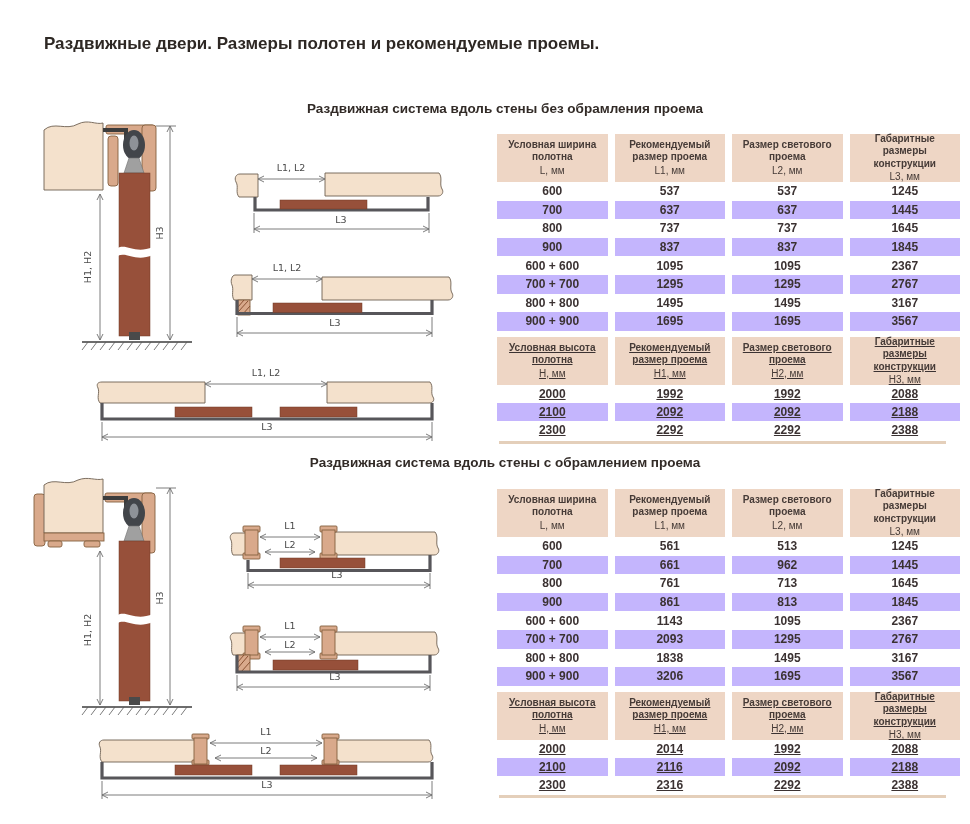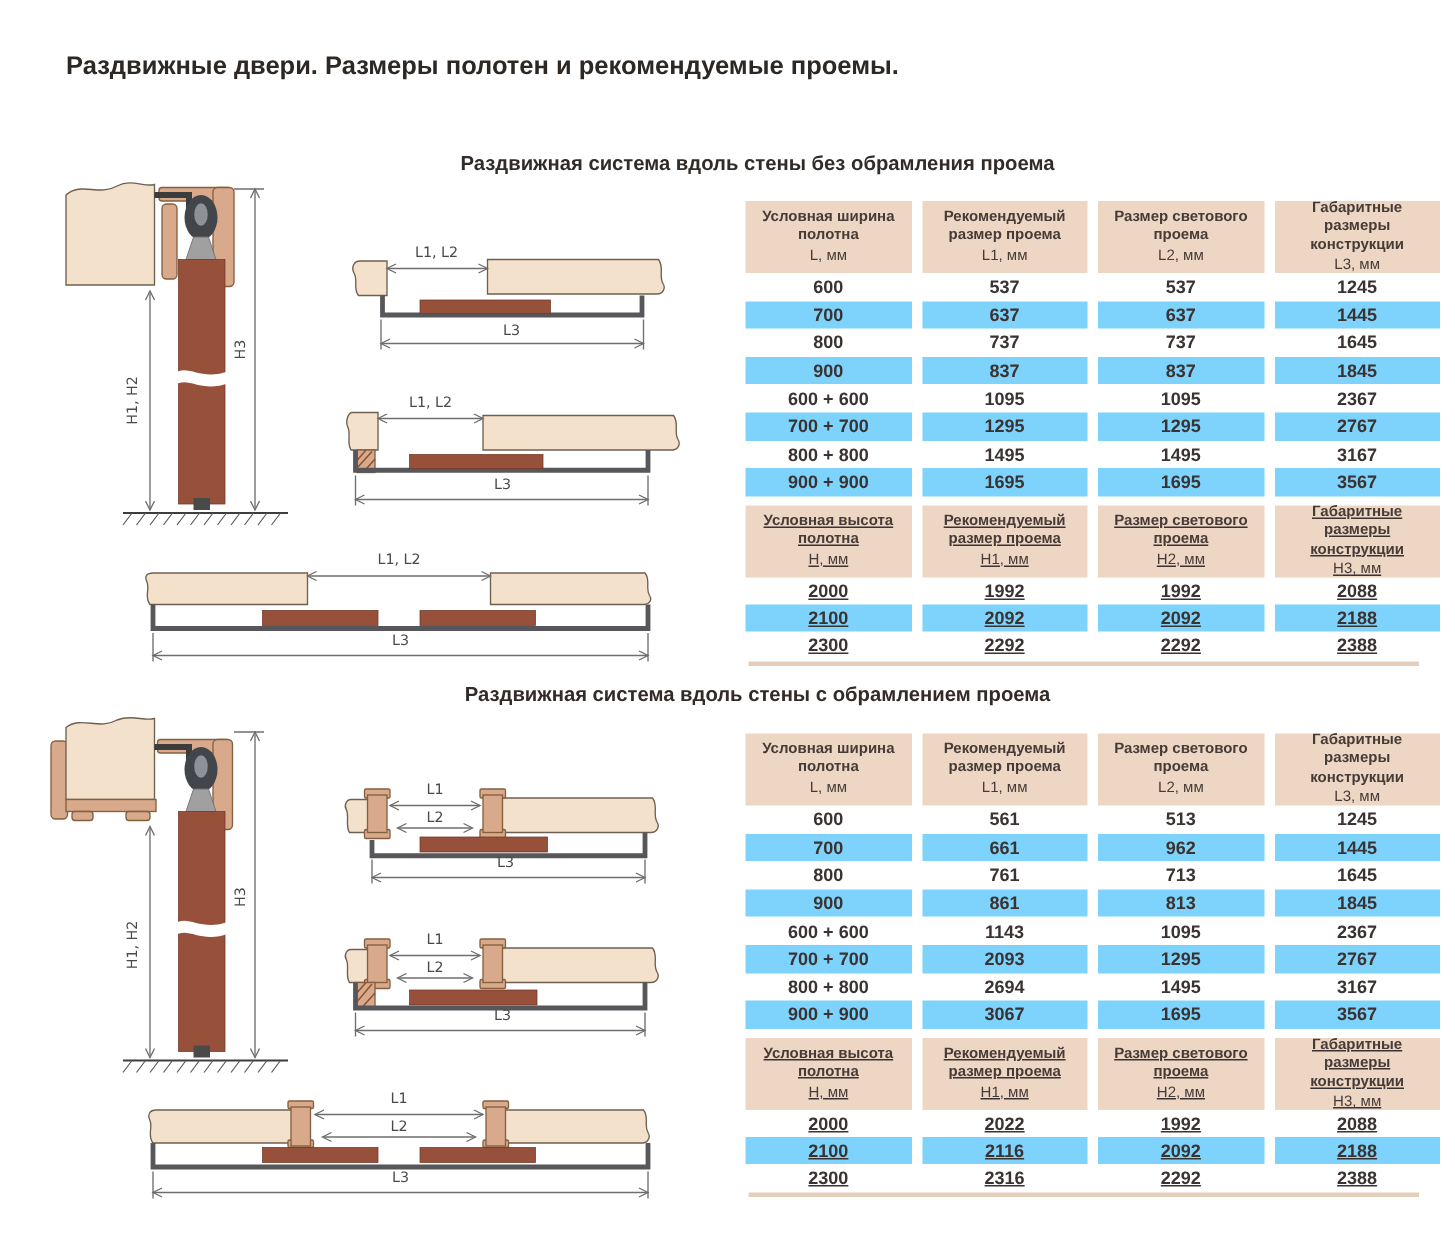--- a/index.html
+++ b/index.html
@@ -11,21 +11,21 @@
   .sec-title.s2{top:455px;}
 
   .dtable{position:absolute;left:497px;width:463px;display:grid;
           grid-template-columns:repeat(4,1fr);column-gap:7px;grid-template-rows:48px;}
   .dtable.w{grid-auto-rows:18.6px;}
   .dtable.h{grid-auto-rows:18px;text-decoration:underline;}
   .th{background:#eed6c5;display:flex;flex-direction:column;justify-content:center;align-items:center;
       text-align:center;font-size:10px;font-weight:bold;line-height:1.25;color:#463b37;padding:2px 2px;box-sizing:border-box;}
   .th .unit{font-weight:normal;margin-top:1px;}
   .td{display:flex;align-items:center;justify-content:center;font-size:12px;font-weight:bold;color:#3b3232;}
-  .td.beige{background:#7dd3fc;}
+  .td.beige{background:#c4b5fd;}
   .divider{position:absolute;left:499px;width:447px;height:2.5px;background:#e4cfba;}
 
   .diag{position:absolute;}
   .wall{fill:#f4e1cc;stroke:#6e6051;stroke-width:.9;}
   .cas{fill:#d9a98b;stroke:#84603f;stroke-width:.9;}
   .door{fill:#97503a;stroke:#713a27;stroke-width:.5;}
   .track{fill:none;stroke:#57565a;stroke-width:3.2;}
   .dim{fill:none;stroke:#6e6e6e;stroke-width:.9;}
   .dl{font-family:"DejaVu Sans",sans-serif;font-size:9.5px;fill:#4a4a4a;}
   .floor{stroke:#3d3d3d;stroke-width:1.4;fill:none;}
@@ -175,25 +175,25 @@
       <div class="td beige">1845</div>
       <div class="td">600 + 600</div>
       <div class="td">1143</div>
       <div class="td">1095</div>
       <div class="td">2367</div>
       <div class="td beige">700 + 700</div>
       <div class="td beige">2093</div>
       <div class="td beige">1295</div>
       <div class="td beige">2767</div>
       <div class="td">800 + 800</div>
-      <div class="td">2694</div>
+      <div class="td">1838</div>
       <div class="td">1495</div>
       <div class="td">3167</div>
       <div class="td beige">900 + 900</div>
-      <div class="td beige">3067</div>
+      <div class="td beige">3206</div>
       <div class="td beige">1695</div>
       <div class="td beige">3567</div>
     </div>
   <div class="dtable h" style="top:692px;">
       <div class="th">
         <div>Условная высота</div>
         <div>полотна</div>
         <div class="unit">H, мм</div>
       </div>
       <div class="th">
@@ -205,21 +205,21 @@
         <div>Размер светового</div>
         <div>проема</div>
         <div class="unit">H2, мм</div>
       </div>
       <div class="th">
         <div>Габаритные размеры</div>
         <div>конструкции</div>
         <div class="unit">H3, мм</div>
       </div>
       <div class="td">2000</div>
-      <div class="td">2022</div>
+      <div class="td">2014</div>
       <div class="td">1992</div>
       <div class="td">2088</div>
       <div class="td beige">2100</div>
       <div class="td beige">2116</div>
       <div class="td beige">2092</div>
       <div class="td beige">2188</div>
       <div class="td">2300</div>
       <div class="td">2316</div>
       <div class="td">2292</div>
       <div class="td">2388</div>

